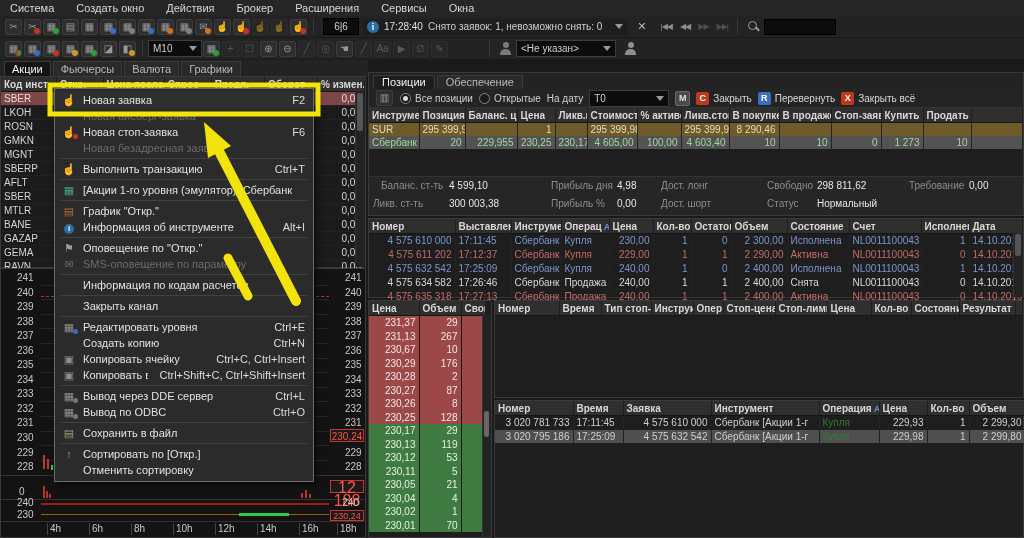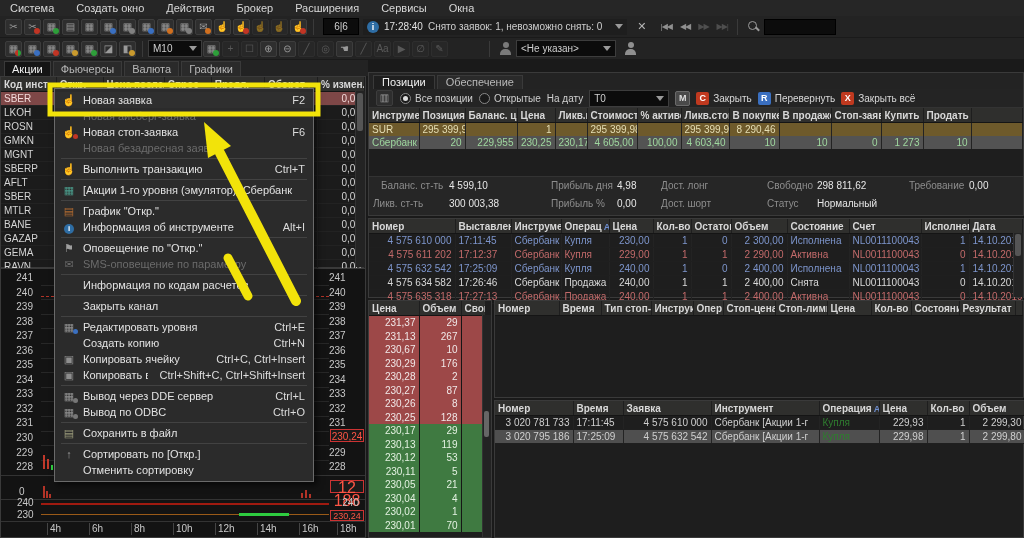--- a/index.html
+++ b/index.html
@@ -57,21 +57,21 @@
   .watch .wsb .thumb{position:absolute;left:1px;top:2px;width:6px;height:38px;background:#555;border-radius:2px;}
   
   .chart{position:absolute;left:0;top:268px;width:366px;height:270px;background:#131313;border:1px solid #3a3a3a;box-sizing:border-box;}
   .ppane{position:absolute;left:0;top:0;width:100%;height:206px;border-bottom:1px solid #333;}
   .plot{position:absolute;left:40px;right:36px;top:2px;bottom:2px;
         background:repeating-linear-gradient(to right,transparent 0 43px,#272727 43px 44px),
                    repeating-linear-gradient(to bottom,transparent 0 13.6px,#272727 13.6px 14.6px);}
   .yax{position:absolute;top:2px;bottom:0;width:36px;font-size:10px;color:#c8c8c8;}
   .yax-l{left:0;text-align:right;padding-right:4px;box-sizing:border-box;}
   .yax-r{right:0;text-align:left;padding-left:3px;}
-  .yax div{height:14.55px;line-height:14.55px;}
+  .yax div{height:14.55px;line-height:14.55px;padding-left:16px;}
   .redline{position:absolute;left:40px;right:36px;top:27px;border-top:1px dashed #b23327;}
   .plabel{position:absolute;right:1px;top:160px;width:34px;height:13px;border:1px solid #c33;color:#ff5545;background:#1a1a1a;font-size:10px;text-align:center;line-height:13px;box-sizing:border-box;}
   .candle{position:absolute;width:2px;background:#c0392b;}
   .candle.g{background:#2ecc40;}
   .vpane{position:absolute;left:0;top:206px;width:100%;height:24px;border-bottom:1px solid #333;}
   .vzero{position:absolute;left:18px;bottom:2px;color:#c8c8c8;}
   .vbar{position:absolute;bottom:1px;width:2px;background:#b23327;}
   .vlabel{position:absolute;right:1px;top:5px;width:34px;height:13px;border:1px solid #c33;color:#ff5545;background:#1a1a1a;font-size:16px;text-align:center;line-height:13px;box-sizing:border-box;}
   .opane{position:absolute;left:0;top:230px;width:100%;height:22px;border-bottom:1px solid #333;}
   .oline-r{position:absolute;left:40px;right:36px;top:4px;border-top:2px solid #a01a10;}

